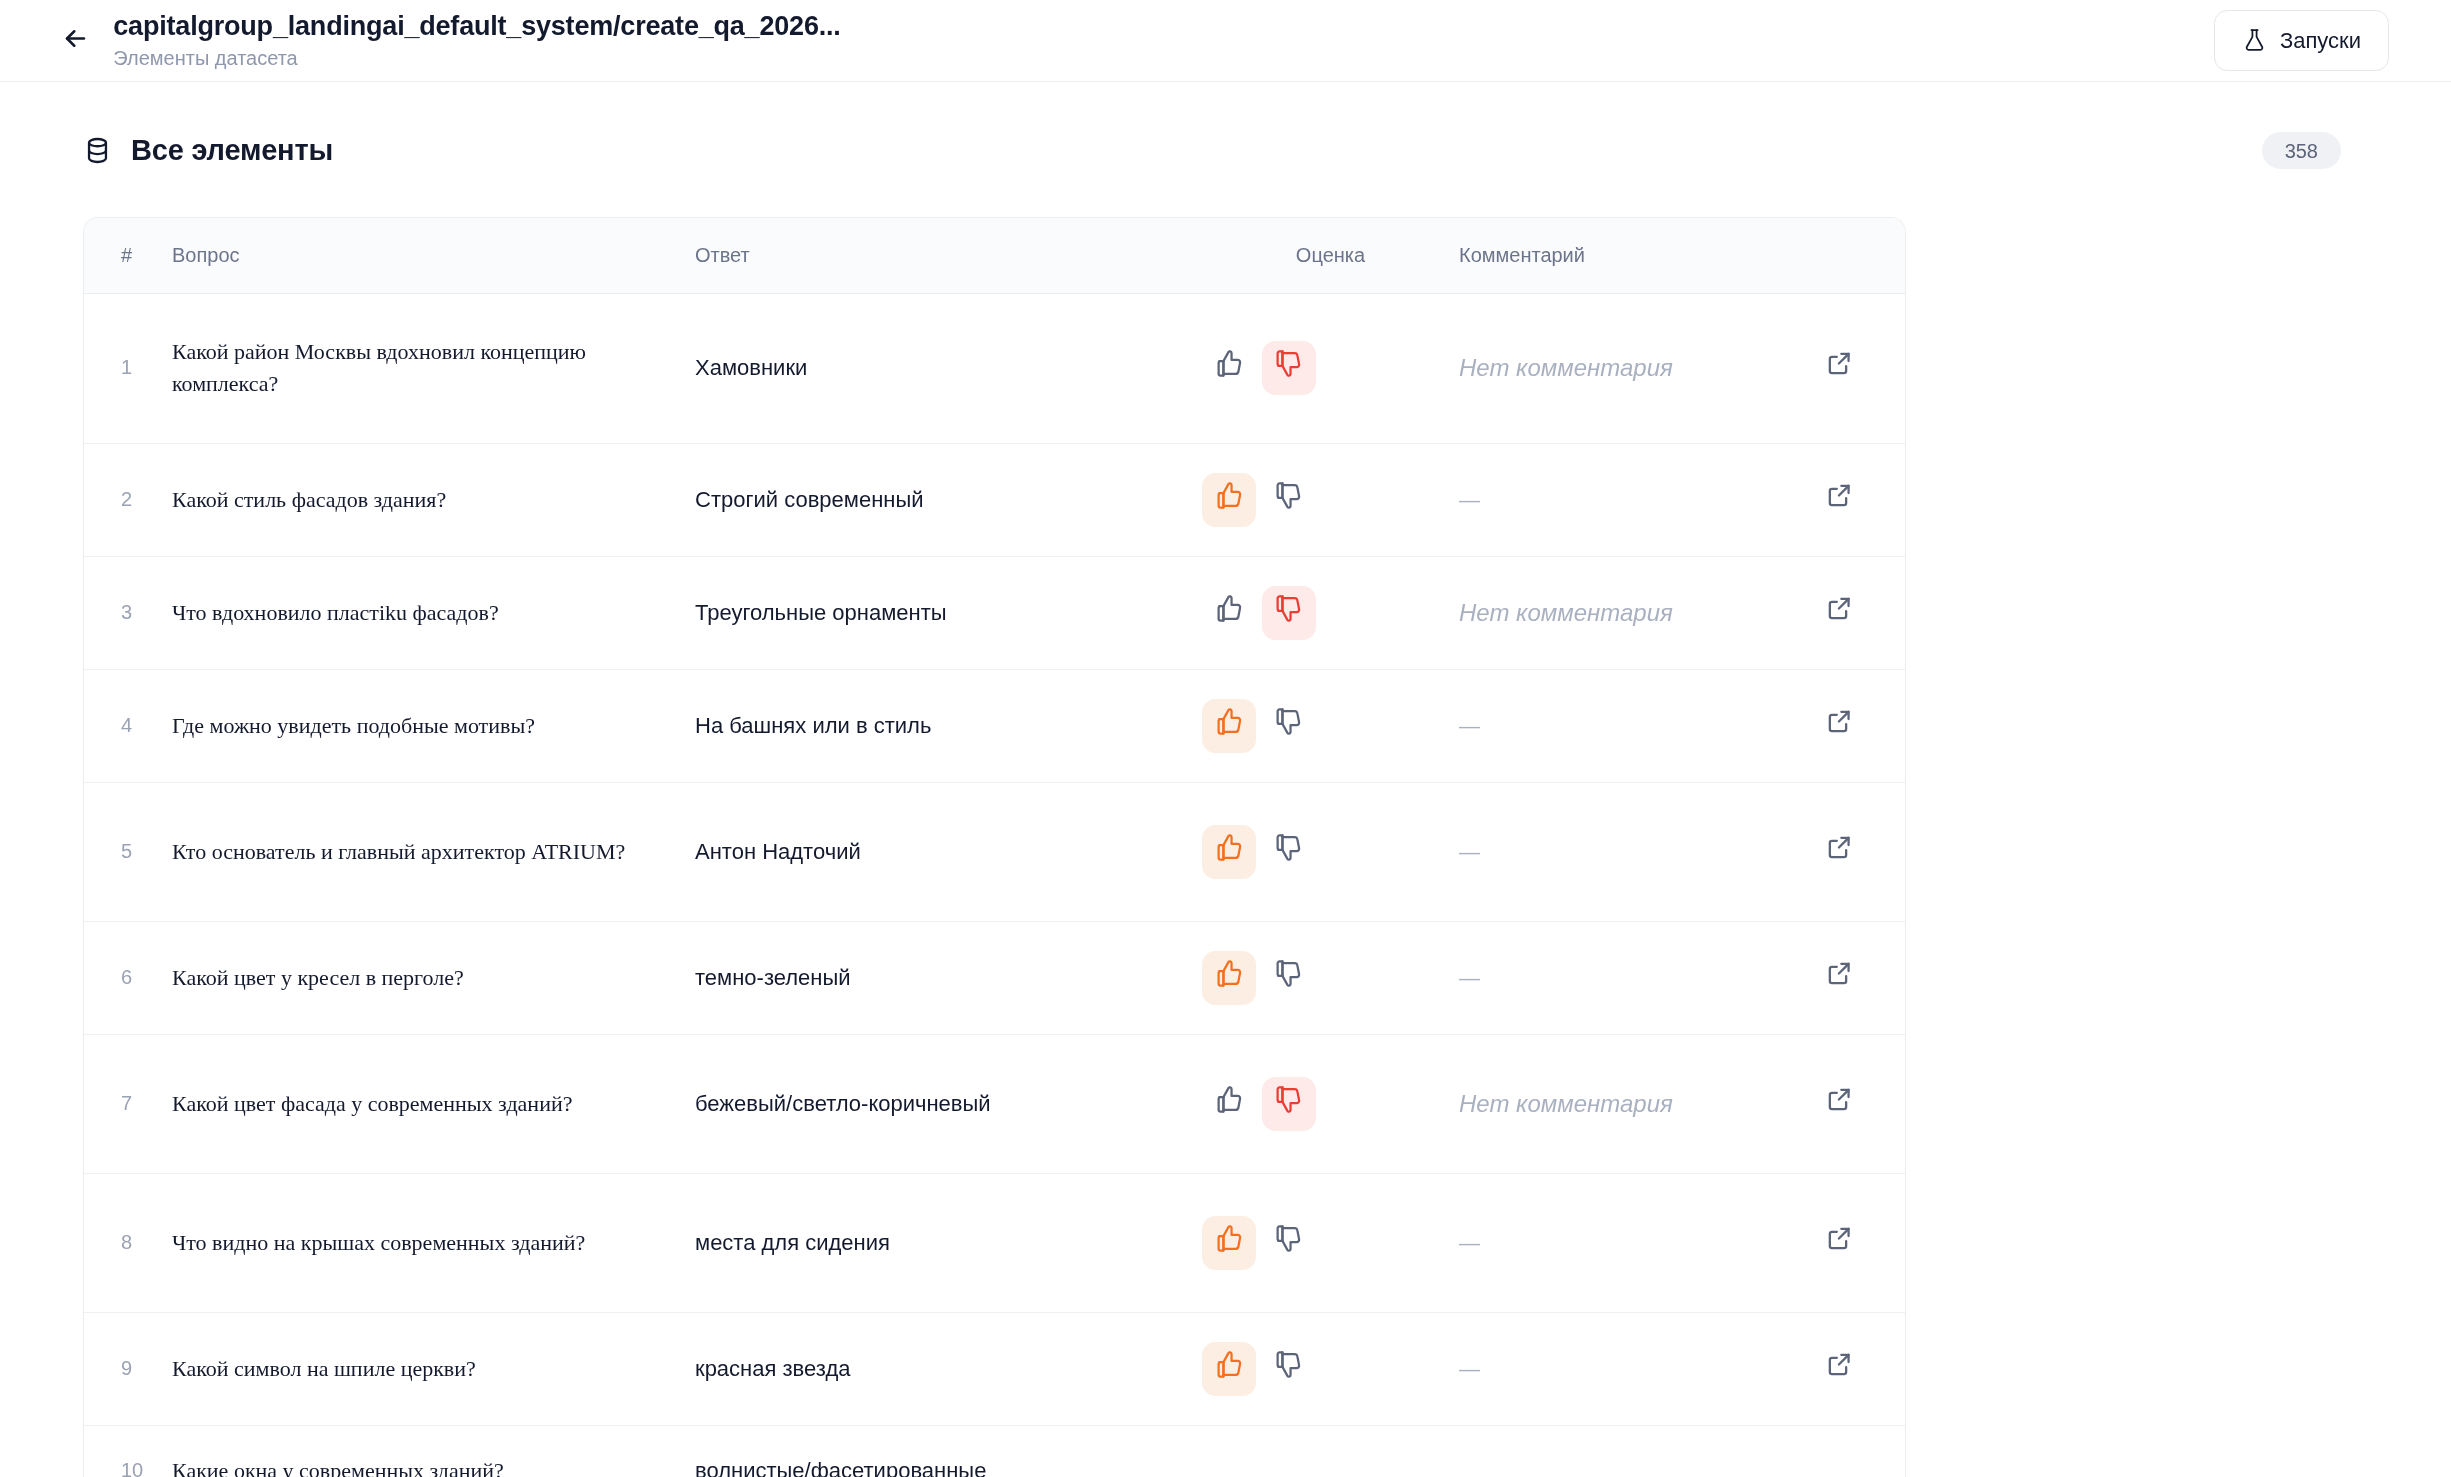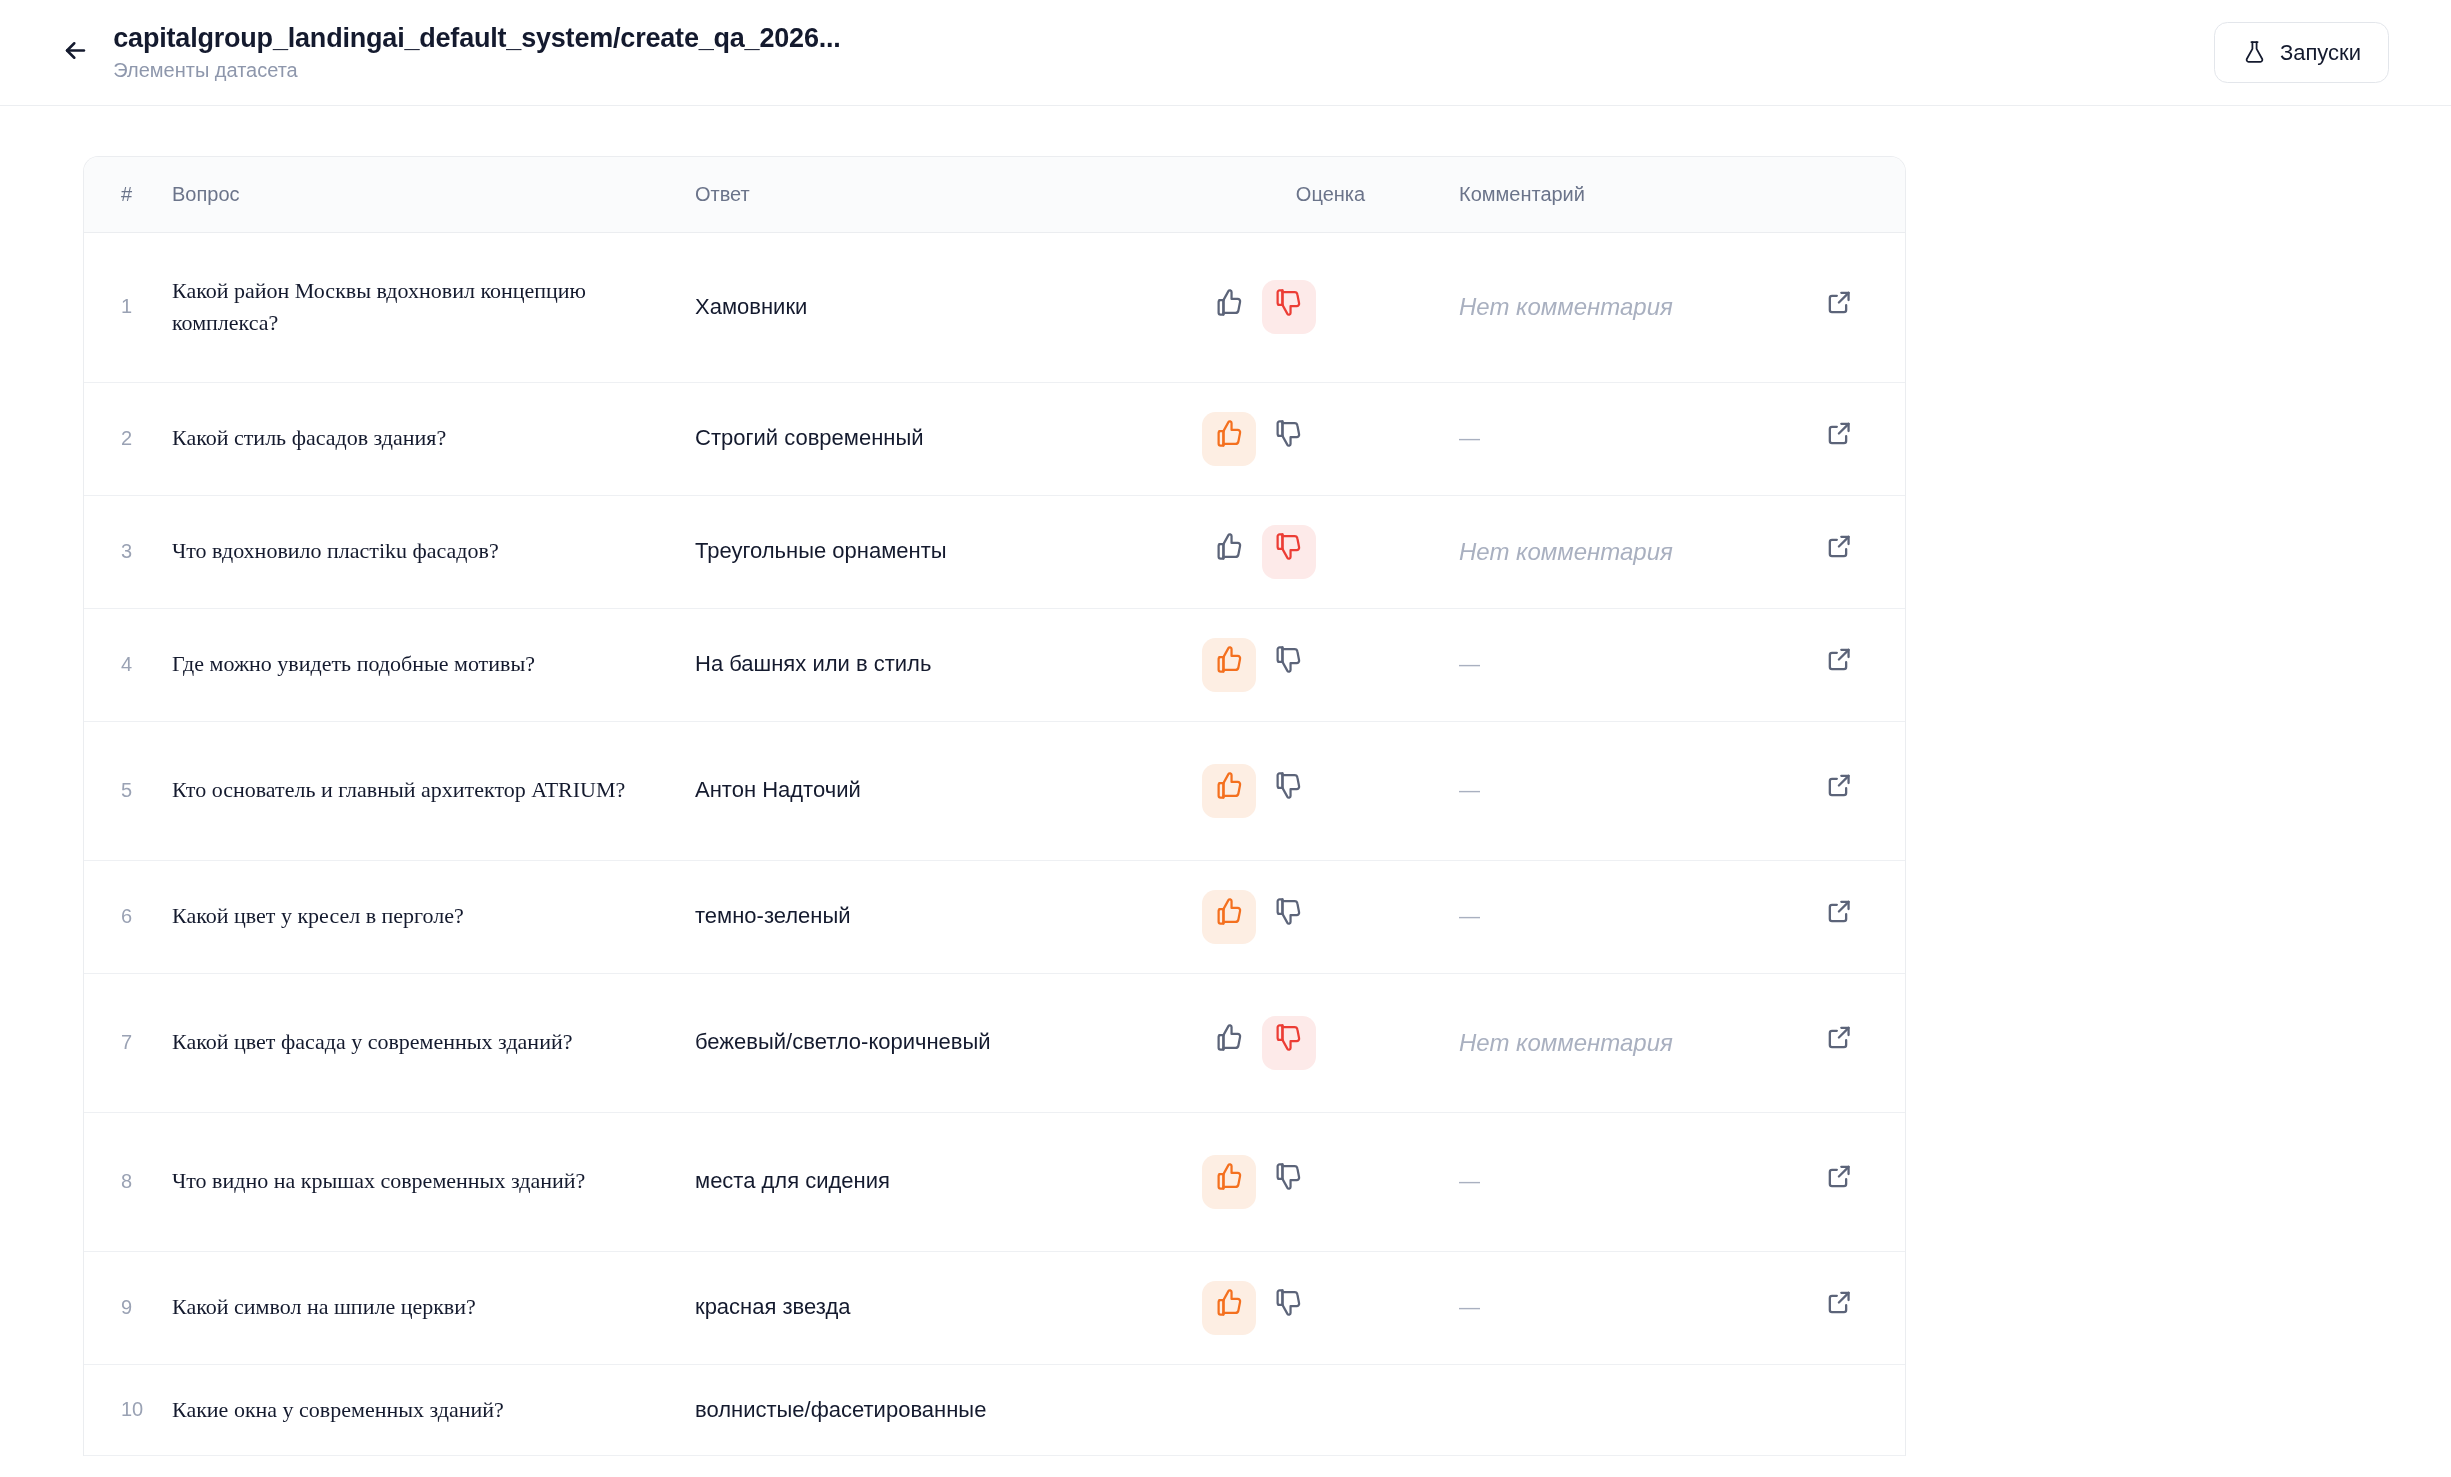--- a/index.html
+++ b/index.html
@@ -9,21 +9,21 @@
     height: 1478px;
     overflow: hidden;
     background: #ffffff;
     font-family: "Liberation Sans", "DejaVu Sans", sans-serif;
     -webkit-font-smoothing: antialiased;
   }
 
   
   .topbar {
     position: relative;
-    height: 106px;
+    height: 82px;
     border-bottom: 1px solid #eceef1;
     display: flex;
     align-items: center;
     padding: 0 63px 0 54px;
     background: #fff;
   }
   .back-btn {
     width: 42px; height: 42px;
     display: flex; align-items: center; justify-content: center;
     color: #141a2e;
@@ -215,20 +215,31 @@
         </svg>
       </span>
       <span>Запуски</span>
     </div>
 
   </div>
 </div>
 
 <div class="content">
 
+  <div class="section-head">
+    <span class="section-icon">
+      <svg width="29" height="29" viewBox="0 0 24 24" fill="none" stroke="currentColor" stroke-width="1.9" stroke-linecap="round" stroke-linejoin="round">
+        <ellipse cx="12" cy="5.5" rx="7" ry="3"></ellipse>
+        <path d="M5 5.5v13c0 1.66 3.13 3 7 3s7-1.34 7-3v-13"></path>
+        <path d="M5 12c0 1.66 3.13 3 7 3s7-1.34 7-3"></path>
+      </svg>
+    </span>
+    <span class="section-title">Все элементы</span>
+    <span class="count-badge">358</span>
+  </div>
 
   <div class="table-wrap">
     <table>
       <colgroup>
         <col class="col-num">
           <col class="col-q">
           <col class="col-a">
         <col class="col-score">
           <col class="col-cmt">
           <col class="col-open">

